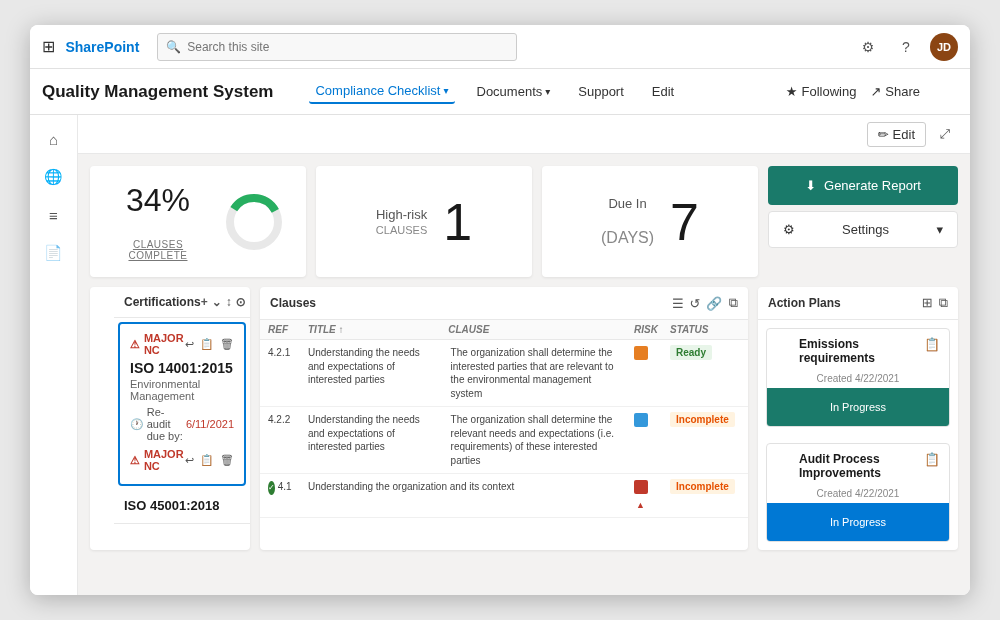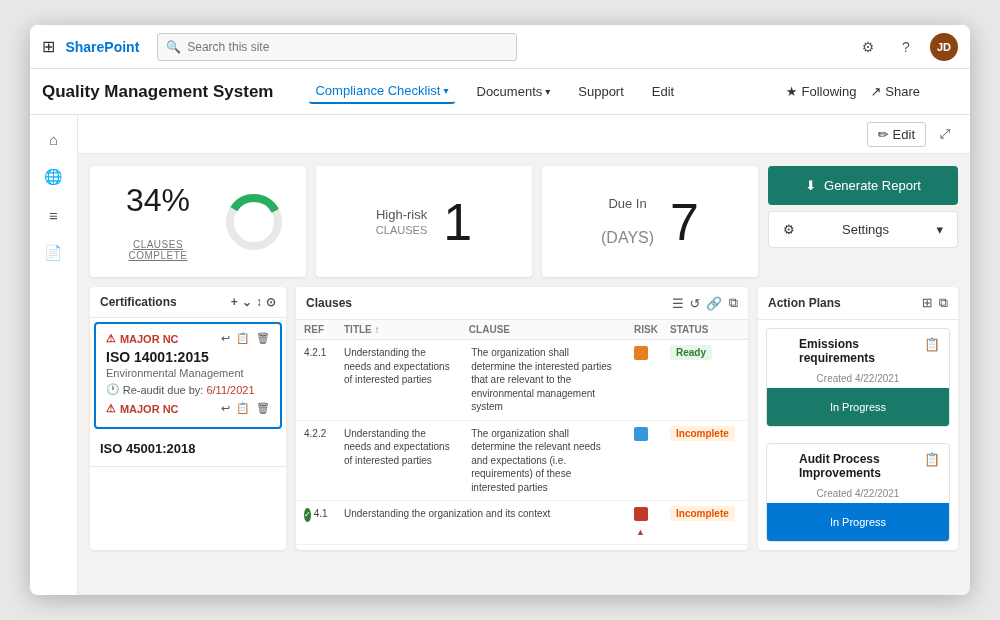--- a/index.html
+++ b/index.html
@@ -288,27 +288,28 @@
       justify-content: space-between;
       color: #333;
     }
     
     .lower-grid {
       display: flex;
       gap: 10px;
     }
     
     .certifications-panel {
-      width: 196px;
+      width: 160px;
       background: #fff;
       border-radius: 4px;
       box-shadow: 0 1px 3px rgba(0,0,0,0.08);
       display: flex;
       flex-direction: column;
       overflow: hidden;
+      padding-left: 24px;
     }
     .panel-header {
       display: flex;
       align-items: center;
       justify-content: space-between;
       padding: 8px 10px;
       border-bottom: 1px solid #e8e8e8;
       font-size: 12px;
       font-weight: 600;
       color: #333;
@@ -419,20 +420,21 @@
     .col-title { flex: 1.2; }
     .col-cause { flex: 1.6; }
     .col-risk { width: 36px; }
     .col-status { width: 70px; }
     .col-hdr {
       font-size: 10px;
       color: #777;
       font-weight: 600;
       text-transform: uppercase;
       padding-right: 4px;
+      font-style: italic;
     }
     .clause-row {
       display: flex;
       padding: 6px 8px;
       border-bottom: 1px solid #f0f0f0;
       align-items: flex-start;
     }
     .clause-cell {
       font-size: 10px;
       color: #444;

